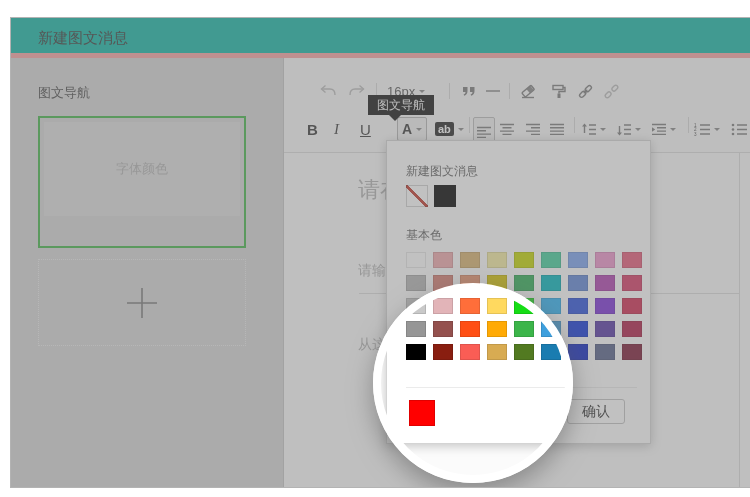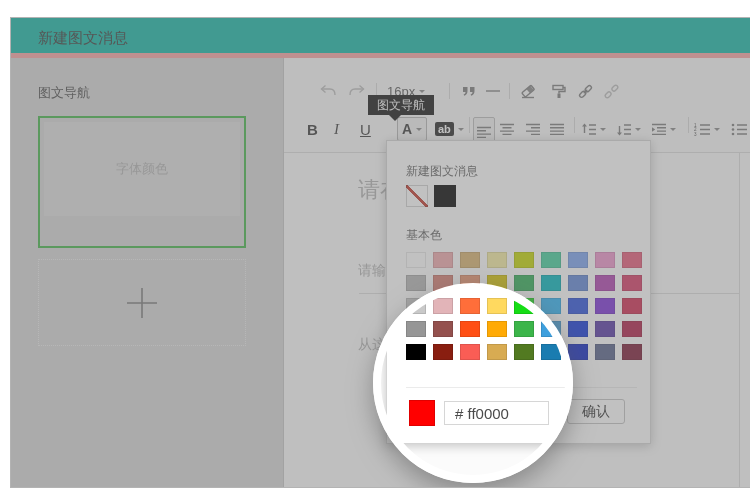--- a/index.html
+++ b/index.html
@@ -291,19 +291,18 @@
           <div class="swatch" style="background: rgb(250, 93, 85);"></div>
           <div class="swatch" style="background: rgb(216, 171, 82);"></div>
           <div class="swatch" style="background: rgb(82, 122, 33);"></div>
           <div class="swatch" style="background: rgb(26, 124, 176);"></div>
           <div class="swatch" style="background: rgb(10, 34, 196);"></div>
           <div class="swatch" style="background: rgb(86, 96, 138);"></div>
           <div class="swatch" style="background: rgb(124, 24, 52);"></div>
         </div>
       <div class="cp-sep"></div>
       <div class="preview" style="background: rgb(255, 0, 0);"></div>
-      <input class="hexinput" type="text" value="# ff0000" style="">
       <button class="confirm">确认</button>
     </div>
 
     <div class="lens"></div>
   </div>
 </div>
 
 </body></html>

